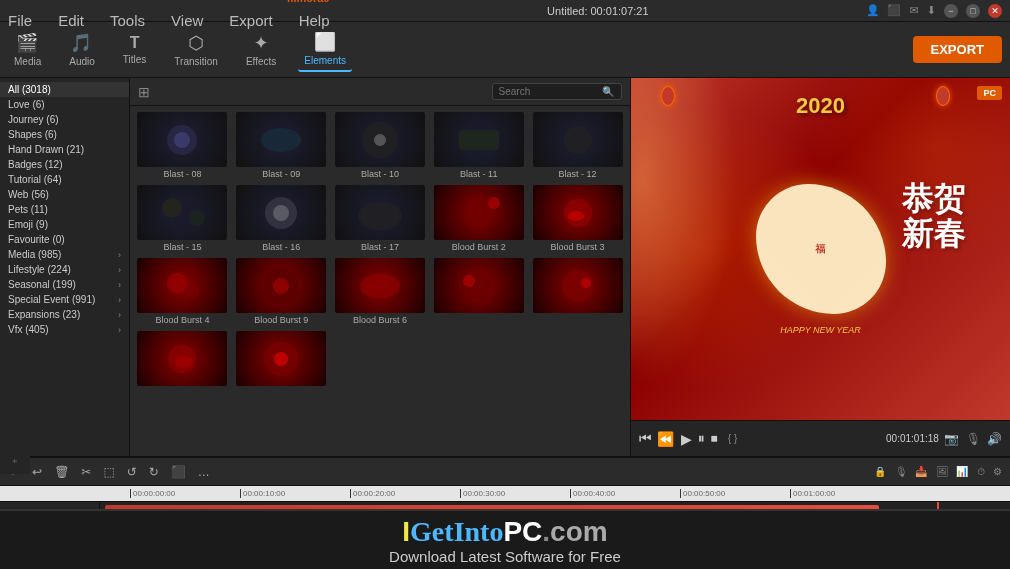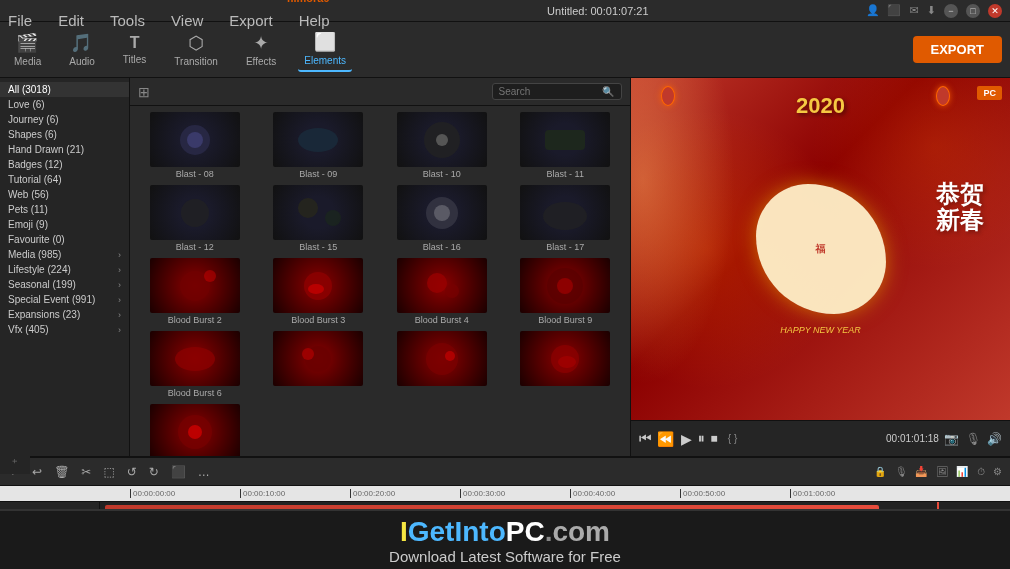--- a/index.html
+++ b/index.html
@@ -36,21 +36,21 @@
 
     
     #content { flex: 1; background: #2a2a2a; display: flex; flex-direction: column; }
     #content-header { height: 28px; background: #2a2a2a; display: flex; align-items: center; justify-content: space-between; padding: 0 8px; border-bottom: 1px solid #111; }
     .grid-icon { color: #888; font-size: 14px; cursor: pointer; }
     .search-box { display: flex; align-items: center; background: #1e1e1e; border: 1px solid #444; border-radius: 3px; padding: 2px 6px; gap: 4px; }
     .search-box input { background: transparent; border: none; outline: none; color: #ccc; font-size: 10px; width: 100px; }
     .search-box .search-icon { color: #888; font-size: 10px; }
 
     
-    #elements-grid { flex: 1; overflow-y: auto; padding: 4px; display: grid; grid-template-columns: repeat(4, 1fr); gap: 2px; align-content: start; }
+    #elements-grid { flex: 1; overflow-y: auto; padding: 4px; display: grid; grid-template-columns: repeat(5, 1fr); gap: 2px; align-content: start; }
     .element-item { display: flex; flex-direction: column; align-items: center; cursor: pointer; padding: 2px; }
     .element-thumb { width: 90px; height: 55px; background: #1a1a1a; border-radius: 2px; display: flex; align-items: center; justify-content: center; overflow: hidden; position: relative; }
     .element-label { font-size: 9px; color: #aaa; margin-top: 2px; text-align: center; }
 
     
     #preview { width: 380px; background: #1a1a1a; border-left: 1px solid #111; display: flex; flex-direction: column; }
     #preview-video { flex: 1; background: #000; position: relative; overflow: hidden; }
     #preview-controls { height: 36px; background: #252525; display: flex; align-items: center; padding: 0 8px; gap: 6px; border-top: 1px solid #111; }
     .ctrl-btn { color: #ccc; font-size: 14px; cursor: pointer; background: none; border: none; }
     .preview-time { color: #ccc; font-size: 10px; margin-left: auto; }
@@ -67,21 +67,21 @@
     #track-labels { width: 100px; background: #252525; border-right: 1px solid #111; display: flex; flex-direction: column; justify-content: center; padding: 2px 4px; gap: 2px; }
     .track-label { font-size: 9px; color: #888; display: flex; align-items: center; gap: 3px; height: 18px; }
     #track-content { flex: 1; background: #222; position: relative; overflow: hidden; }
     .track-clip { position: absolute; height: 14px; top: 4px; background: linear-gradient(90deg, #c0392b, #e74c3c); border-radius: 2px; }
     .timeline-playhead { position: absolute; top: 0; bottom: 0; width: 2px; background: #e74c3c; z-index: 10; }
 
     
     #watermark { position: absolute; bottom: 0; left: 0; right: 0; height: 60px; background: #1a1a1a; display: flex; flex-direction: column; align-items: center; justify-content: center; z-index: 100; border-top: 2px solid #333; }
     #watermark .wm-title { font-size: 28px; font-weight: bold; color: white; font-family: Arial, sans-serif; }
     #watermark .wm-title span.yellow { color: #f5e642; }
-    #watermark .wm-title span.blue { color: #4db8ff; }
+    #watermark .wm-title span.blue { color: #4db8ff; font-family: Liberation Serif, serif; }
     #watermark .wm-title span.white { color: white; }
     #watermark .wm-sub { font-size: 15px; color: #ccc; font-family: Arial, sans-serif; }
     .thumb-burst { background: radial-gradient(circle, #8B0000 0%, #1a0000 100%); }
     .thumb-blast { background: radial-gradient(circle, #1a1a2a 30%, #111 100%); }
 
     
     .pc-watermark { position: absolute; top: 8px; right: 8px; background: #e05a00; color: white; font-size: 9px; font-weight: bold; padding: 2px 6px; border-radius: 2px; }
 
     
     ::-webkit-scrollbar { width: 4px; height: 4px; }
@@ -353,21 +353,21 @@
         <div style="position:absolute;width:100%;height:100%;background:radial-gradient(circle at 20% 50%, rgba(255,100,0,0.3) 0%, transparent 40%), radial-gradient(circle at 80% 20%, rgba(255,100,0,0.2) 0%, transparent 30%);"></div>
 
         <div style="position:absolute;left:0;top:0;width:120px;height:100%;background:radial-gradient(ellipse at 10% 30%, rgba(255,180,100,0.4) 0%, transparent 60%);"></div>
 
         <div style="background:rgba(255,240,200,0.95);border-radius:40% 60% 40% 60%;width:130px;height:130px;display:flex;flex-direction:column;align-items:center;justify-content:center;position:relative;box-shadow:0 0 20px rgba(255,200,0,0.5);">
           <div style="font-size:10px;color:#c0392b;font-weight:bold;">福</div>
         </div>
 
         <div style="position:absolute;top:15px;left:50%;transform:translateX(-50%);font-size:22px;font-weight:bold;color:#f5c842;text-shadow:2px 2px 4px rgba(0,0,0,0.5);">2020</div>
 
-        <div style="position:absolute;right:26px;top:30%;font-size:24px;color:#fff;font-weight:bold;line-height:1.1;text-shadow:2px 2px 4px rgba(0,0,0,0.3);">
+        <div style="position:absolute;right:44px;top:30%;font-size:32px;color:#fff;font-weight:bold;line-height:1.1;text-shadow:2px 2px 4px rgba(0,0,0,0.3);">
           <div>恭贺</div>
           <div>新春</div>
         </div>
 
         <div style="position:absolute;bottom:25%;left:50%;transform:translateX(-50%);font-size:9px;color:#f5c842;white-space:nowrap;font-style:italic;">HAPPY NEW YEAR</div>
 
         <div style="position:absolute;top:8px;left:30px;width:14px;height:20px;background:#c0392b;border-radius:50%;box-shadow:0 0 6px rgba(255,100,0,0.8);border:1px solid #ff6600;"></div>
         <div style="position:absolute;top:8px;right:60px;width:14px;height:20px;background:#c0392b;border-radius:50%;box-shadow:0 0 6px rgba(255,100,0,0.8);border:1px solid #ff6600;"></div>
 
         <div class="pc-watermark">PC</div>

